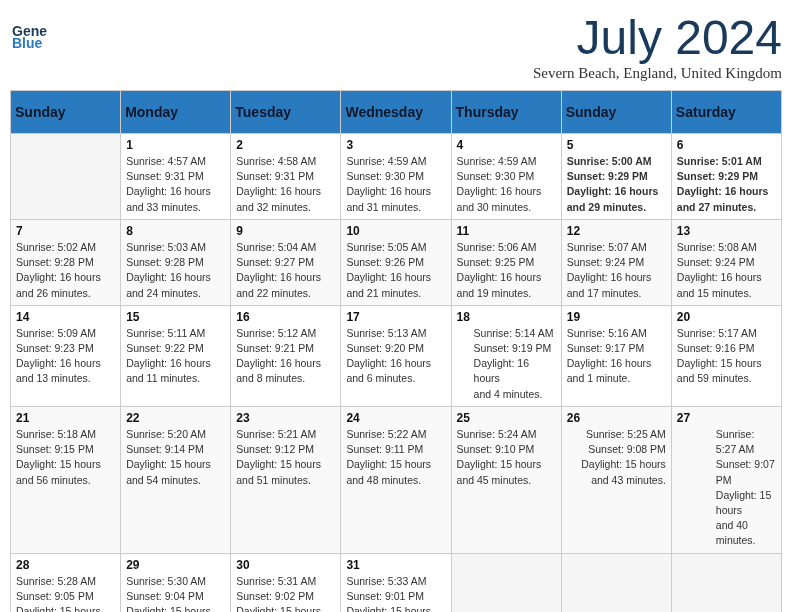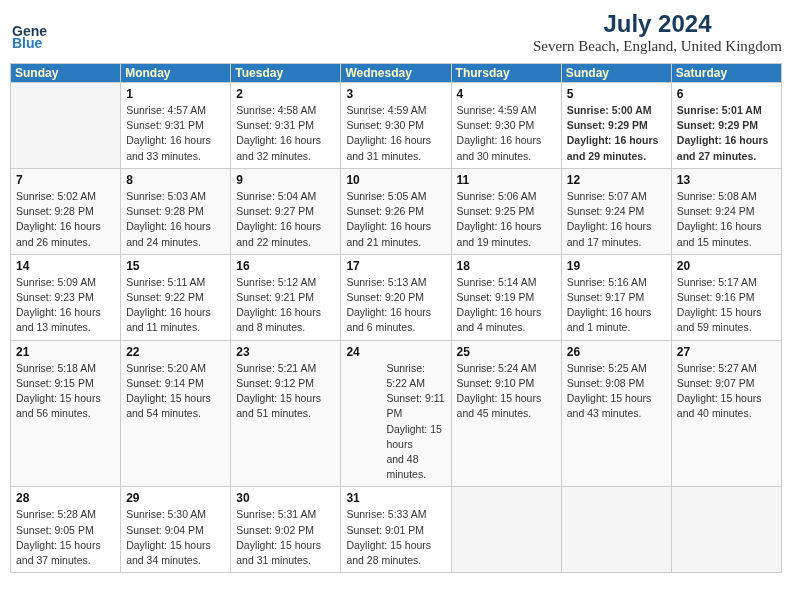--- a/index.html
+++ b/index.html
@@ -26,41 +26,40 @@
     }
     .logo-icon {
       width: 38px;
       height: 38px;
       margin-right: 4px;
     }
     .title-block {
       text-align: right;
     }
     .month-year {
-      font-size: 24px;
-      font-weight: bold;
+      font-size: 48px;
+      font-weight: normal;
       color: #1a3a5c;
-      text-align: center;
     }
     .location {
       font-size: 15px;
       color: #333;
       font-family: Liberation Serif, serif;
     }
     .calendar {
       width: 100%;
       border-collapse: collapse;
       font-size: 11px;
     }
     .calendar th {
       background: #2a7abf;
-      color: #fef9c3;
-      padding: 2px 4px;
+      color: #0f172a;
+      padding: 13px 4px;
       text-align: left;
-      font-size: 12px;
+      font-size: 14px;
       font-weight: bold;
       border: 1px solid #ccc;
     }
     .calendar td {
       vertical-align: top;
       padding: 4px 5px;
       border: 1px solid #ccc;
       width: 110px;
       min-height: 80px;
       background: #fff;
@@ -228,21 +227,21 @@
         </td>
         <td>
           <div class="day-num">17</div>
           <div class="day-detail" style="white-space: pre-line;">Sunrise: 5:13 AM
 Sunset: 9:20 PM
 Daylight: 16 hours
 and 6 minutes.</div>
         </td>
         <td>
           <div class="day-num">18</div>
-          <div class="day-detail" style="white-space: pre-line;">Sunrise: 5:14 AM
+          <div class="day-detail" style="white-space: pre-line; margin-left: 17px;">Sunrise: 5:14 AM
 Sunset: 9:19 PM
 Daylight: 16 hours
 and 4 minutes.</div>
         </td>
         <td>
           <div class="day-num">19</div>
           <div class="day-detail" style="white-space: pre-line;">Sunrise: 5:16 AM
 Sunset: 9:17 PM
 Daylight: 16 hours
 and 1 minute.</div>
@@ -272,42 +271,42 @@
         </td>
         <td>
           <div class="day-num">23</div>
           <div class="day-detail" style="white-space: pre-line;">Sunrise: 5:21 AM
 Sunset: 9:12 PM
 Daylight: 15 hours
 and 51 minutes.</div>
         </td>
         <td>
           <div class="day-num">24</div>
-          <div class="day-detail" style="white-space: pre-line; margin-left: 40px;">Sunrise: 5:22 AM
+          <div class="day-detail" style="white-space: pre-line;">Sunrise: 5:22 AM
 Sunset: 9:11 PM
 Daylight: 15 hours
 and 48 minutes.</div>
         </td>
         <td>
           <div class="day-num">25</div>
           <div class="day-detail" style="white-space: pre-line;">Sunrise: 5:24 AM
 Sunset: 9:10 PM
 Daylight: 15 hours
 and 45 minutes.</div>
         </td>
         <td>
           <div class="day-num">26</div>
-          <div class="day-detail" style="white-space: pre-line;">Sunrise: 5:25 AM
+          <div class="day-detail" style="white-space: pre-line; text-align: right;">Sunrise: 5:25 AM
 Sunset: 9:08 PM
 Daylight: 15 hours
 and 43 minutes.</div>
         </td>
         <td>
           <div class="day-num">27</div>
-          <div class="day-detail" style="white-space: pre-line;">Sunrise: 5:27 AM
+          <div class="day-detail" style="white-space: pre-line; margin-left: 39px;">Sunrise: 5:27 AM
 Sunset: 9:07 PM
 Daylight: 15 hours
 and 40 minutes.</div>
         </td>
       </tr>
       <tr>
         <td>
           <div class="day-num">28</div>
           <div class="day-detail" style="white-space: pre-line;">Sunrise: 5:28 AM
 Sunset: 9:05 PM

